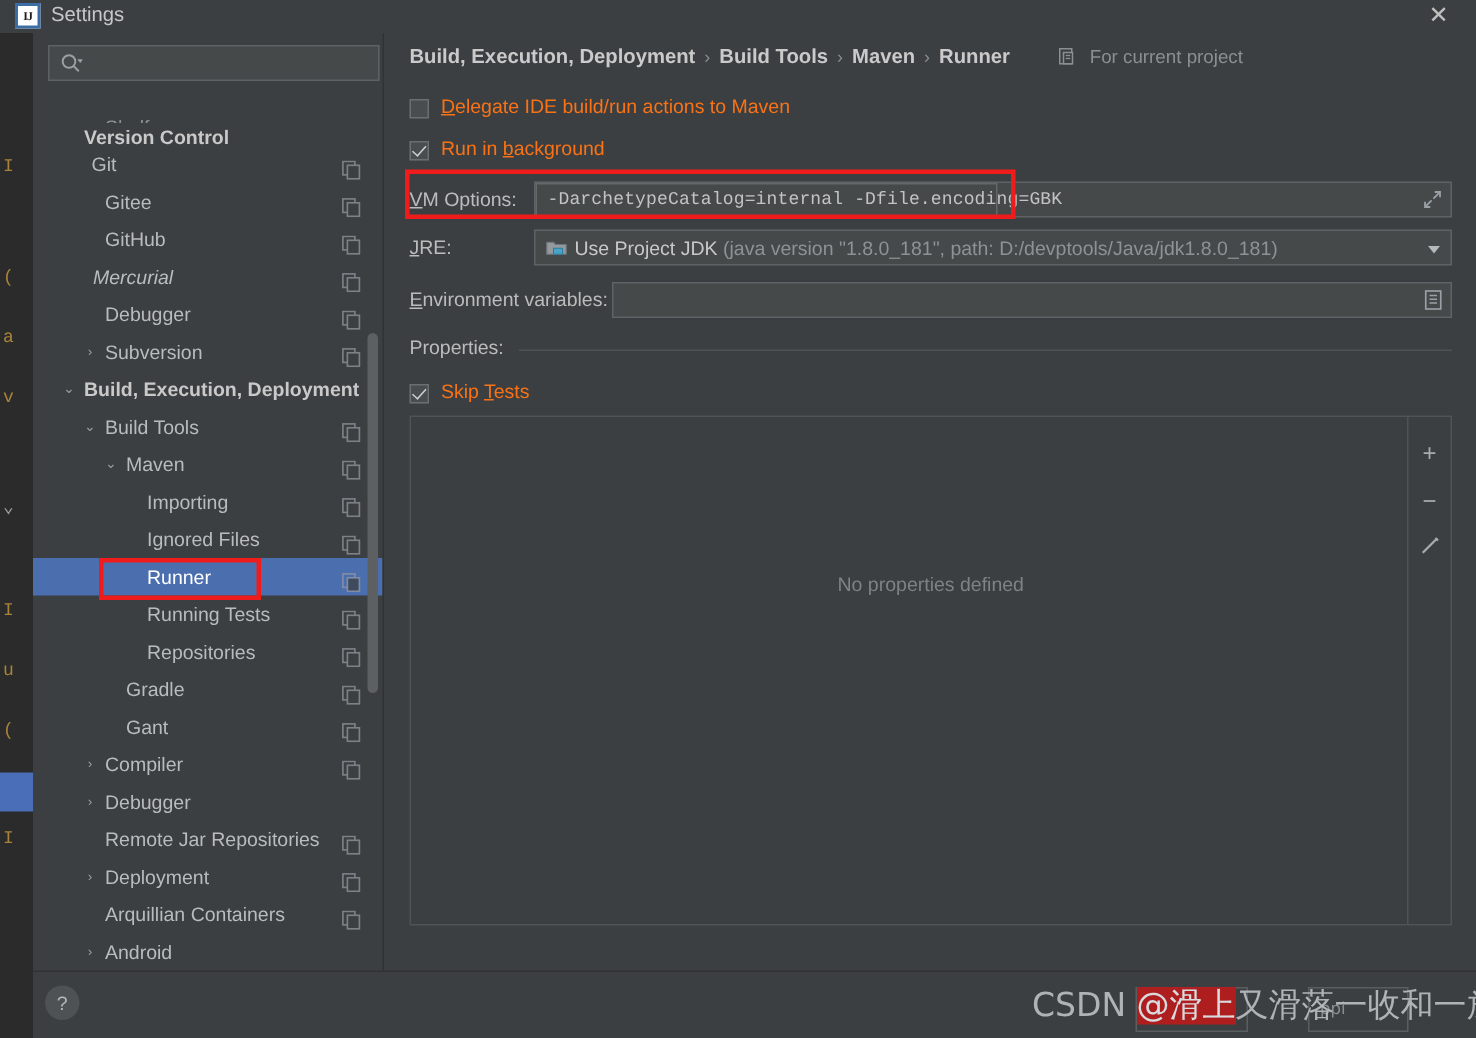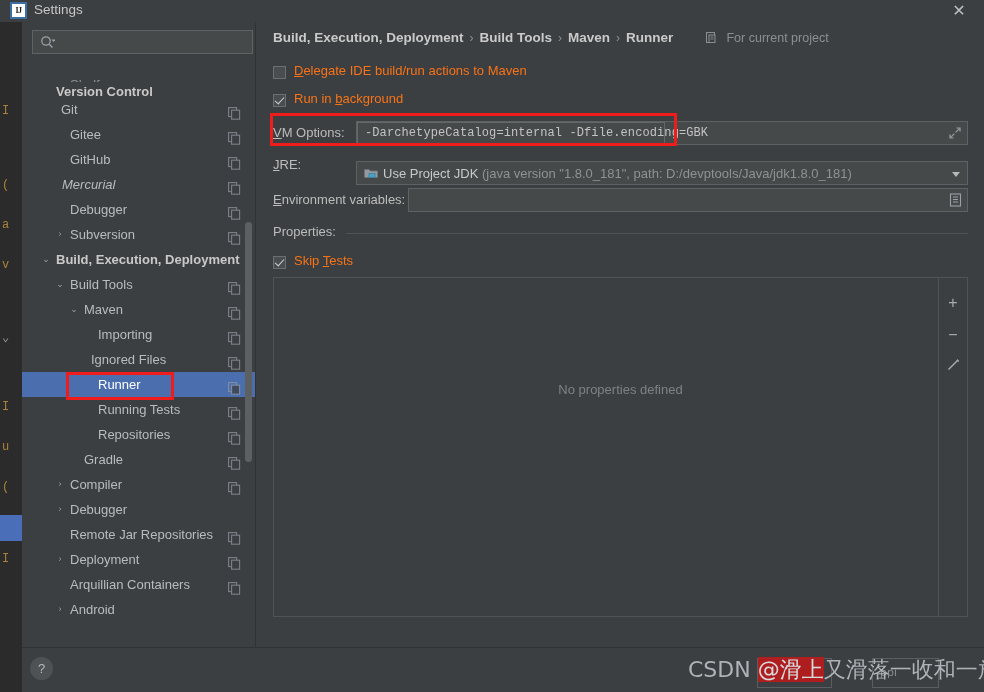--- a/index.html
+++ b/index.html
@@ -411,21 +411,21 @@
             </svg></span>
         </div>
         <div class="tree-row">
           <span class="lbl" style="left: 76px;">Importing</span>
           <span class="copy-icon"><svg width="13" height="13" viewBox="0 0 13 13">
               <rect x="0.6" y="0.6" width="8" height="9" fill="none" stroke="#9297a0" stroke-width="1.1"></rect>
               <rect x="3.6" y="3.2" width="8" height="9" fill="#3c3f41" stroke="#9297a0" stroke-width="1.1"></rect>
             </svg></span>
         </div>
         <div class="tree-row">
-          <span class="lbl" style="left: 69px;">Ignored Files</span>
+          <span class="lbl" style="left: 76px;">Ignored Files</span>
           <span class="copy-icon"><svg width="13" height="13" viewBox="0 0 13 13">
               <rect x="0.6" y="0.6" width="8" height="9" fill="none" stroke="#9297a0" stroke-width="1.1"></rect>
               <rect x="3.6" y="3.2" width="8" height="9" fill="#3c3f41" stroke="#9297a0" stroke-width="1.1"></rect>
             </svg></span>
         </div>
         <div class="tree-row selected">
           <span class="lbl" style="left: 76px;">Runner</span>
           <span class="copy-icon"><svg width="13" height="13" viewBox="0 0 13 13">
               <rect x="0.6" y="0.6" width="8" height="9" fill="none" stroke="#9297a0" stroke-width="1.1"></rect>
               <rect x="3.6" y="3.2" width="8" height="9" fill="#3c3f41" stroke="#9297a0" stroke-width="1.1"></rect>
@@ -440,20 +440,27 @@
         </div>
         <div class="tree-row">
           <span class="lbl" style="left: 76px;">Repositories</span>
           <span class="copy-icon"><svg width="13" height="13" viewBox="0 0 13 13">
               <rect x="0.6" y="0.6" width="8" height="9" fill="none" stroke="#9297a0" stroke-width="1.1"></rect>
               <rect x="3.6" y="3.2" width="8" height="9" fill="#3c3f41" stroke="#9297a0" stroke-width="1.1"></rect>
             </svg></span>
         </div>
         <div class="tree-row">
           <span class="lbl" style="left: 62px;">Gradle</span>
+          <span class="copy-icon"><svg width="13" height="13" viewBox="0 0 13 13">
+              <rect x="0.6" y="0.6" width="8" height="9" fill="none" stroke="#9297a0" stroke-width="1.1"></rect>
+              <rect x="3.6" y="3.2" width="8" height="9" fill="#3c3f41" stroke="#9297a0" stroke-width="1.1"></rect>
+            </svg></span>
+        </div>
+        <div class="tree-row">
+          <span class="lbl" style="left: 62px;">Gant</span>
           <span class="copy-icon"><svg width="13" height="13" viewBox="0 0 13 13">
               <rect x="0.6" y="0.6" width="8" height="9" fill="none" stroke="#9297a0" stroke-width="1.1"></rect>
               <rect x="3.6" y="3.2" width="8" height="9" fill="#3c3f41" stroke="#9297a0" stroke-width="1.1"></rect>
             </svg></span>
         </div>
         <div class="tree-row">
           <span class="arrow" style="left: 32px;">›</span>
           <span class="lbl" style="left: 48px;">Compiler</span>
           <span class="copy-icon"><svg width="13" height="13" viewBox="0 0 13 13">
               <rect x="0.6" y="0.6" width="8" height="9" fill="none" stroke="#9297a0" stroke-width="1.1"></rect>
@@ -544,21 +551,21 @@
             <line x1="2.4" y1="11.6" x2="6.4" y2="7.6" stroke="#9aa0a6" stroke-width="1.2"></line>
           </svg>
         </span>
       </div>
     </div>
 
     <div class="row" style="top:131px;">
       <span class="fld-label" style="left:17px; top:4px;">
         <span class="mn">J</span><span>RE:</span>
       </span>
-      <div class="combo" style="left:100px; top:8px; width:612px; height:24px;padding-left:42px;">
+      <div class="combo" style="left:100px; top:0px; width:612px; height:24px;padding-left:42px;">
         <span style="position:absolute; left:7px; top:4px;">
           <svg width="14" height="14" viewBox="0 0 14 14">
             <path d="M0.5 3.5 H5 L6.3 5 H13.5 V11.5 H0.5 Z" fill="#93999e" stroke="#6f7478" stroke-width="0.8"></path>
             <rect x="5" y="7.5" width="6" height="4" fill="#4aa3c7" stroke="#2f7d9c" stroke-width="0.7"></rect>
           </svg>
         </span>
         <span class="cval" style="left:26px;">
           <span>Use Project JDK</span>
           <span class="muted">(java version "1.8.0_181", path: D:/devptools/Java/jdk1.8.0_181)</span>
         </span>

